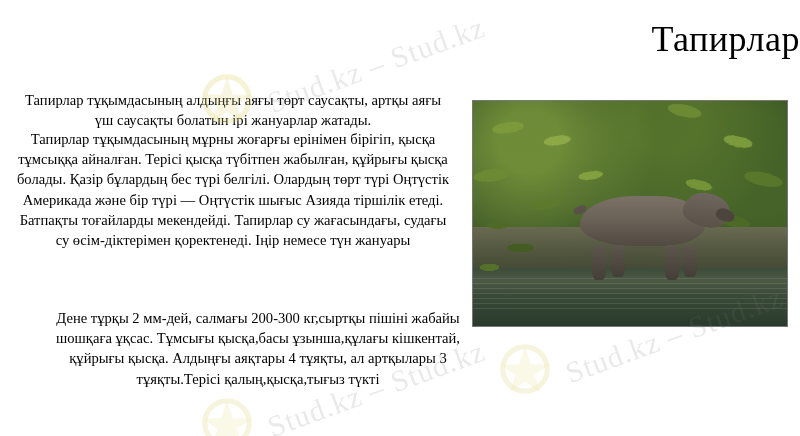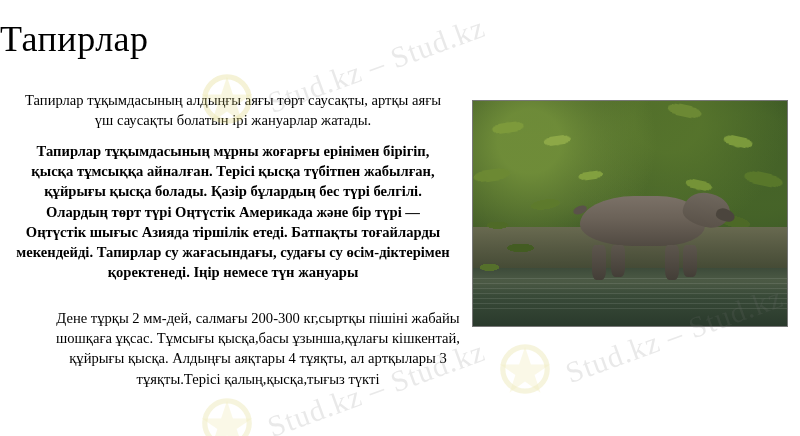--- a/index.html
+++ b/index.html
@@ -63,21 +63,21 @@
     top: 386px;
     pointer-events: none;
     opacity: 0.45;
   }
   
   .title {
     position: absolute;
     left: 0;
     top: 18px;
     width: 800px;
-    text-align: left;
+    text-align: right;
     font-size: 36px;
     font-family: "Liberation Serif", serif;
     color: #000000;
     letter-spacing: 0.5px;
   }
   
   .para {
     position: absolute;
     color: #000000;
     font-family: "Liberation Serif", serif;
@@ -85,23 +85,22 @@
     line-height: 20.2px;
     text-align: center;
   }
   .para1 {
     left: 16px;
     top: 90px;
     width: 434px;
   }
   .para2 {
     left: 16px;
-    top: 141px;
+    top: 129px;
     width: 434px;
-    font-weight: bold;
   }
   .para3 {
     left: 32px;
     top: 308px;
     width: 452px;
   }
   
   .photo-frame {
     position: absolute;
     left: 472px;

